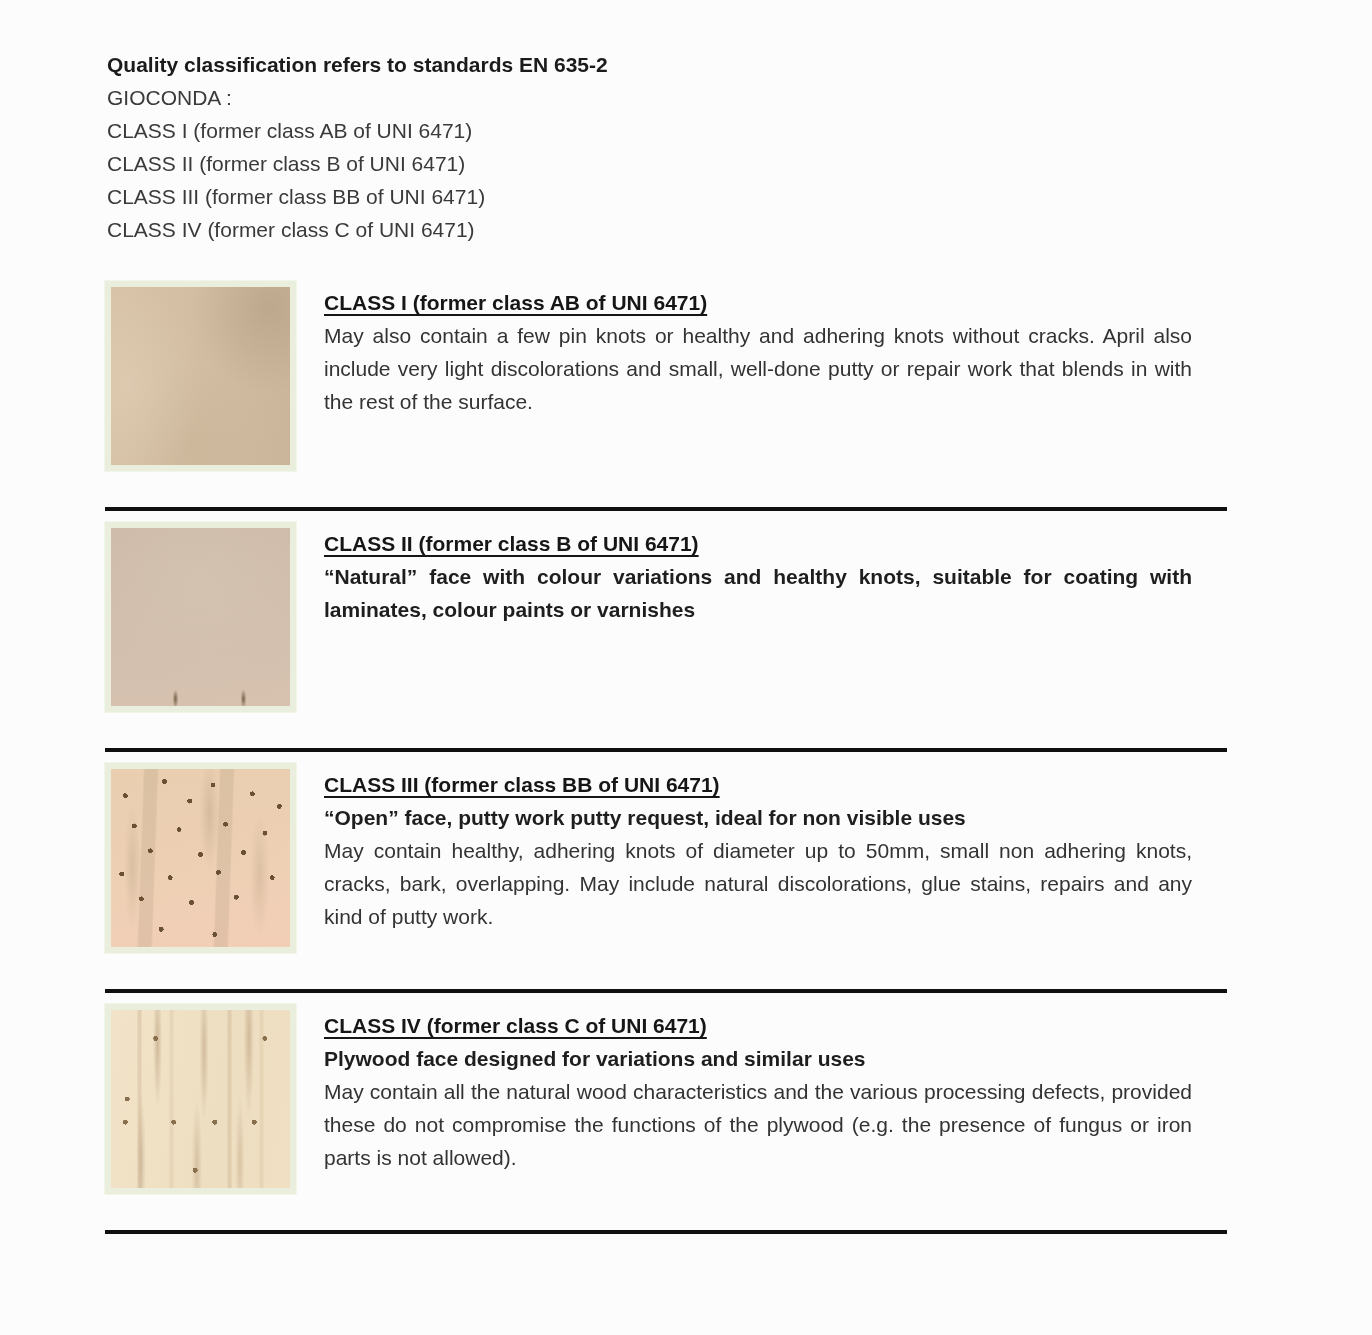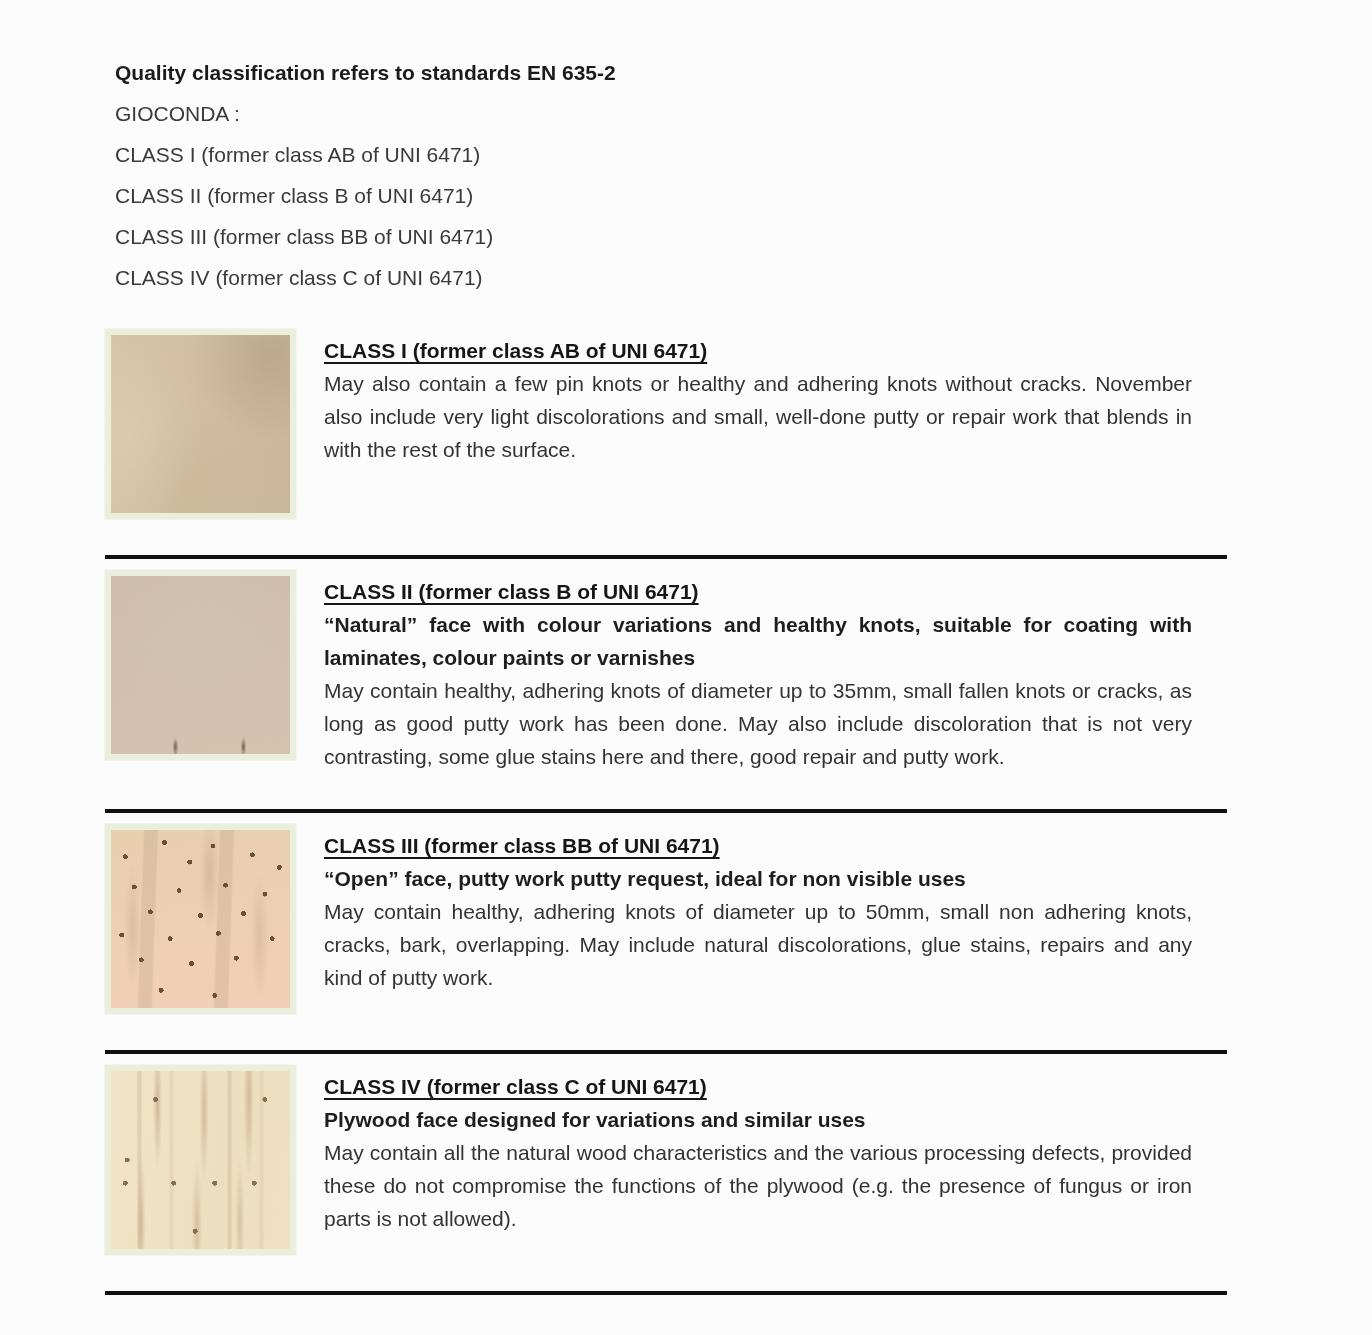--- a/index.html
+++ b/index.html
@@ -16,21 +16,21 @@
   }
   .page {
     box-sizing: content-box;
     padding: 48px 0 0 105px;
     width: 1122px;
   }
 
   
   .doc-header { margin: 0 0 35px 2px; }
   .doc-header p {
-    margin: 8px;
+    margin: 0;
     font-size: 21px;
     line-height: 33px;
     color: #3a3a3a;
   }
   .doc-header .doc-title {
     font-weight: 700;
     color: #1b1b1b;
   }
 
   
@@ -163,34 +163,33 @@
     <p>CLASS III (former class BB of UNI 6471)</p>
     <p>CLASS IV (former class C of UNI 6471)</p>
   </div>
 
   <div class="class-section">
     <div class="sample s1">
       <div class="wood"></div>
     </div>
     <div class="section-text">
       <p class="class-heading">CLASS I (former class AB of UNI 6471)</p>
-      <p class="class-body">May also contain a few pin knots or healthy and adhering knots without cracks. November also include very light discolorations and small, well-done putty or repair work that blends in with the rest of the surface.</p>
+      <p class="class-body">May also contain a few pin knots or healthy and adhering knots without cracks. April also include very light discolorations and small, well-done putty or repair work that blends in with the rest of the surface.</p>
     </div>
   </div>
 
   <hr class="section-divider">
 
   <div class="class-section">
     <div class="sample s2">
       <div class="wood"></div>
     </div>
     <div class="section-text">
       <p class="class-heading">CLASS II (former class B of UNI 6471)</p>
       <p class="class-subtitle">“Natural” face with colour variations and healthy knots, suitable for coating with laminates, colour paints or varnishes</p>
-      <p class="class-body">May contain healthy, adhering knots of diameter up to 35mm, small fallen knots or cracks, as long as good putty work has been done. May also include discoloration that is not very contrasting, some glue stains here and there, good repair and putty work.</p>
     </div>
   </div>
 
   <hr class="section-divider">
 
   <div class="class-section">
     <div class="sample s3">
       <div class="wood"></div>
     </div>
     <div class="section-text">

